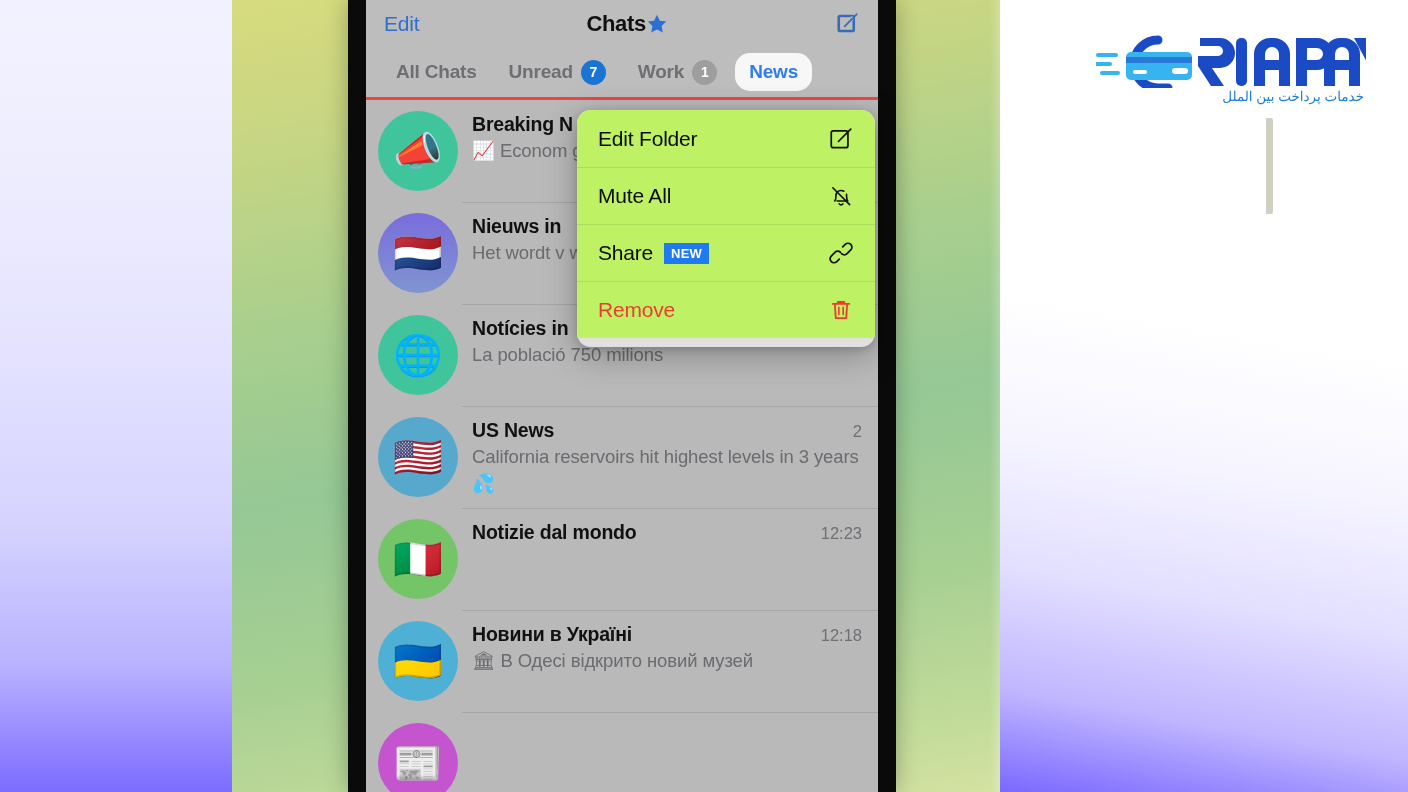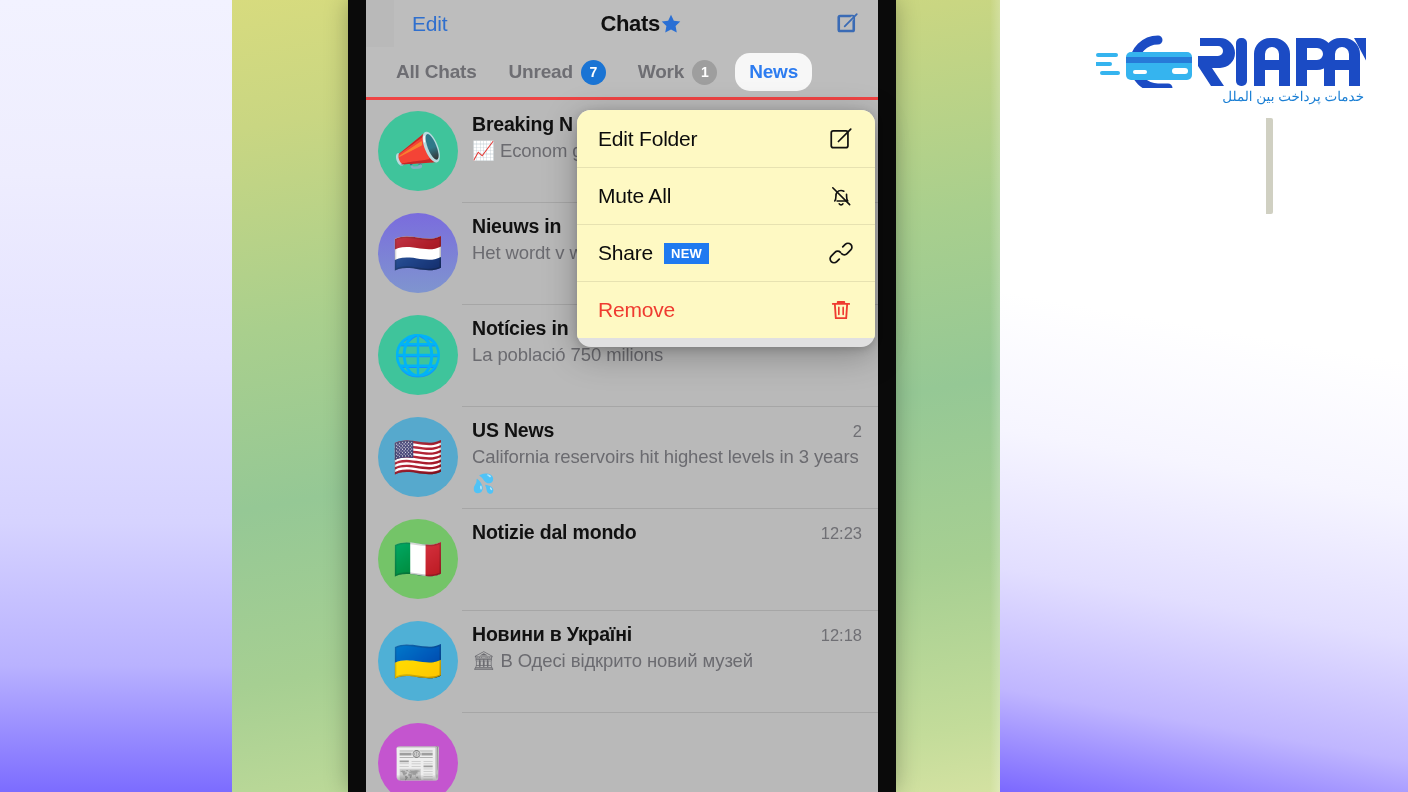--- a/index.html
+++ b/index.html
@@ -52,21 +52,20 @@
     position:absolute; left:918px; top:118px; width:7px; height:96px;
     background:rgba(150,150,120,0.45); border-radius:0 2px 2px 0;
   }
 
   
   .nav {
     position:relative; height:47px;
     background:#bdbdbd;
     display:flex; align-items:center; justify-content:space-between;
     padding:0 18px;
-    margin-left:28px;
   }
   .nav-edit { font-size:21px; color:#2f6fce; letter-spacing:-0.2px; }
   .nav-title-wrap { display:flex; align-items:center; }
   .nav-title { font-size:22px; font-weight:bold; color:#101010; letter-spacing:-0.3px; }
   .star-ico { width:22px; height:22px; display:block; }
   .compose-ico { width:25px; height:25px; display:block; }
 
   
   .tabs {
     position:relative; height:53px; background:#bdbdbd;
@@ -123,21 +122,21 @@
     background:#f2f2f3;
     border-radius:14px;
     overflow:hidden;
     box-shadow:0 8px 34px rgba(0,0,0,0.28), 0 2px 8px rgba(0,0,0,0.16);
     z-index:40;
   }
   .ctx-item {
     height:57px; display:flex; align-items:center; justify-content:space-between;
     padding:0 21px;
     font-size:21px; color:#0b0b0b; letter-spacing:-0.2px;
-    background:#fef9c3;
+    background:#bef264;
   }
   .ctx-item + .ctx-item { border-top:1px solid rgba(0,0,0,0.09); }
   .ctx-item.destructive { color:#ef3b30; }
   .ctx-label-wrap { display:flex; align-items:center; gap:11px; }
   .new-badge {
     background:#1f7af0; color:#fff; font-size:13px; font-weight:bold;
     padding:3px 7px; border-radius:0; letter-spacing:0.2px;
   }
   .ctx-gap { height:9px; background:rgba(0,0,0,0.07); }
   .ctx-ico { width:26px; height:26px; display:block; }

